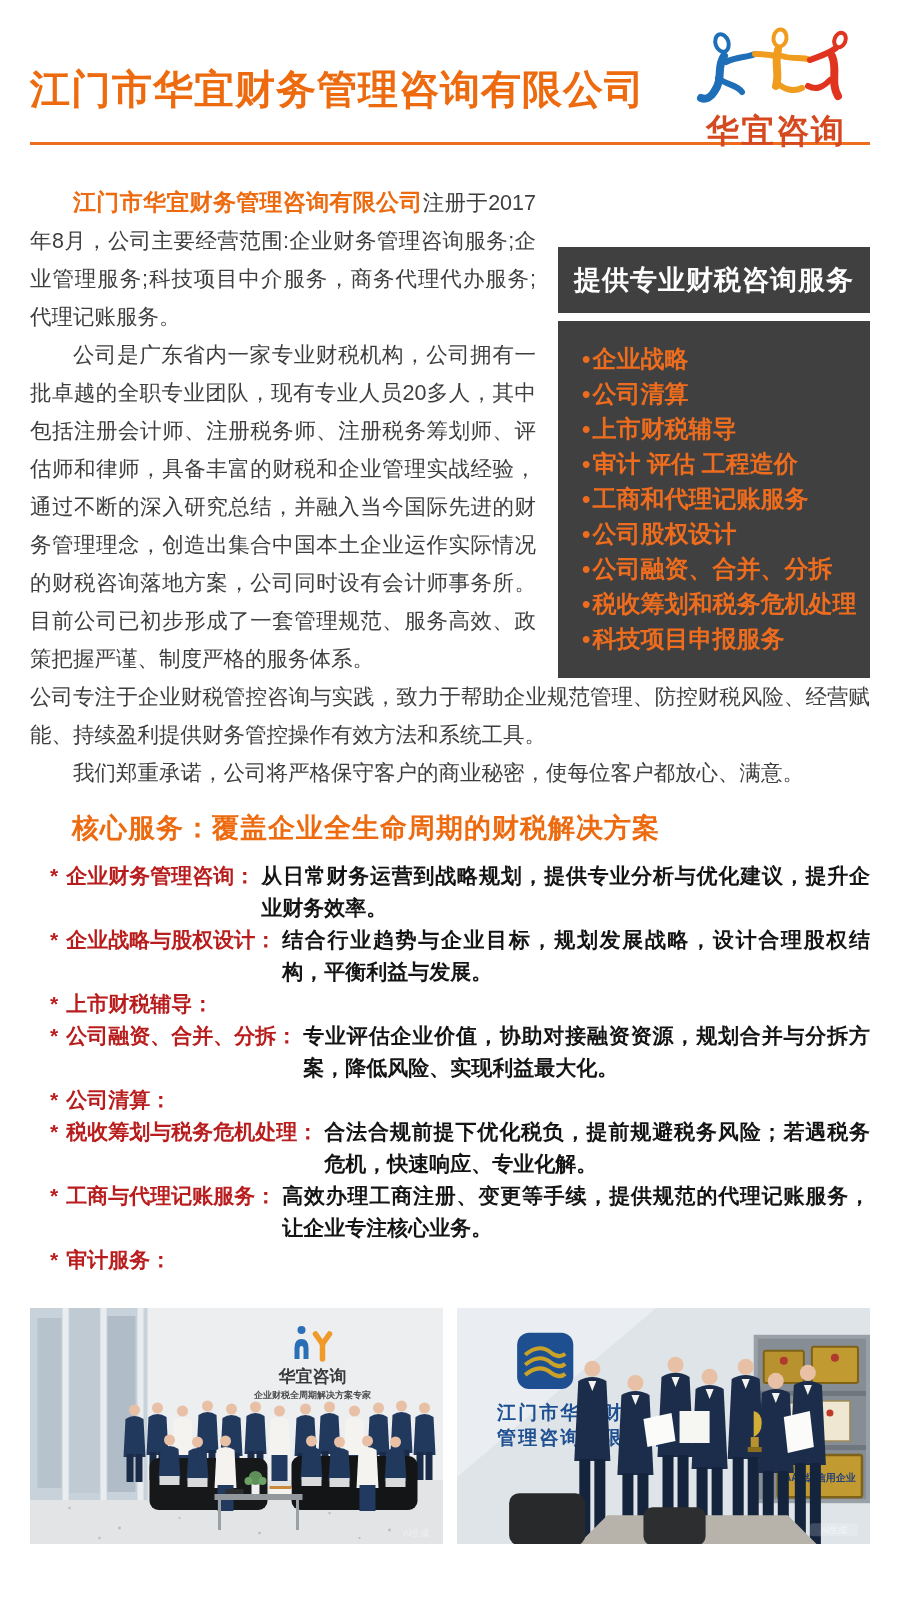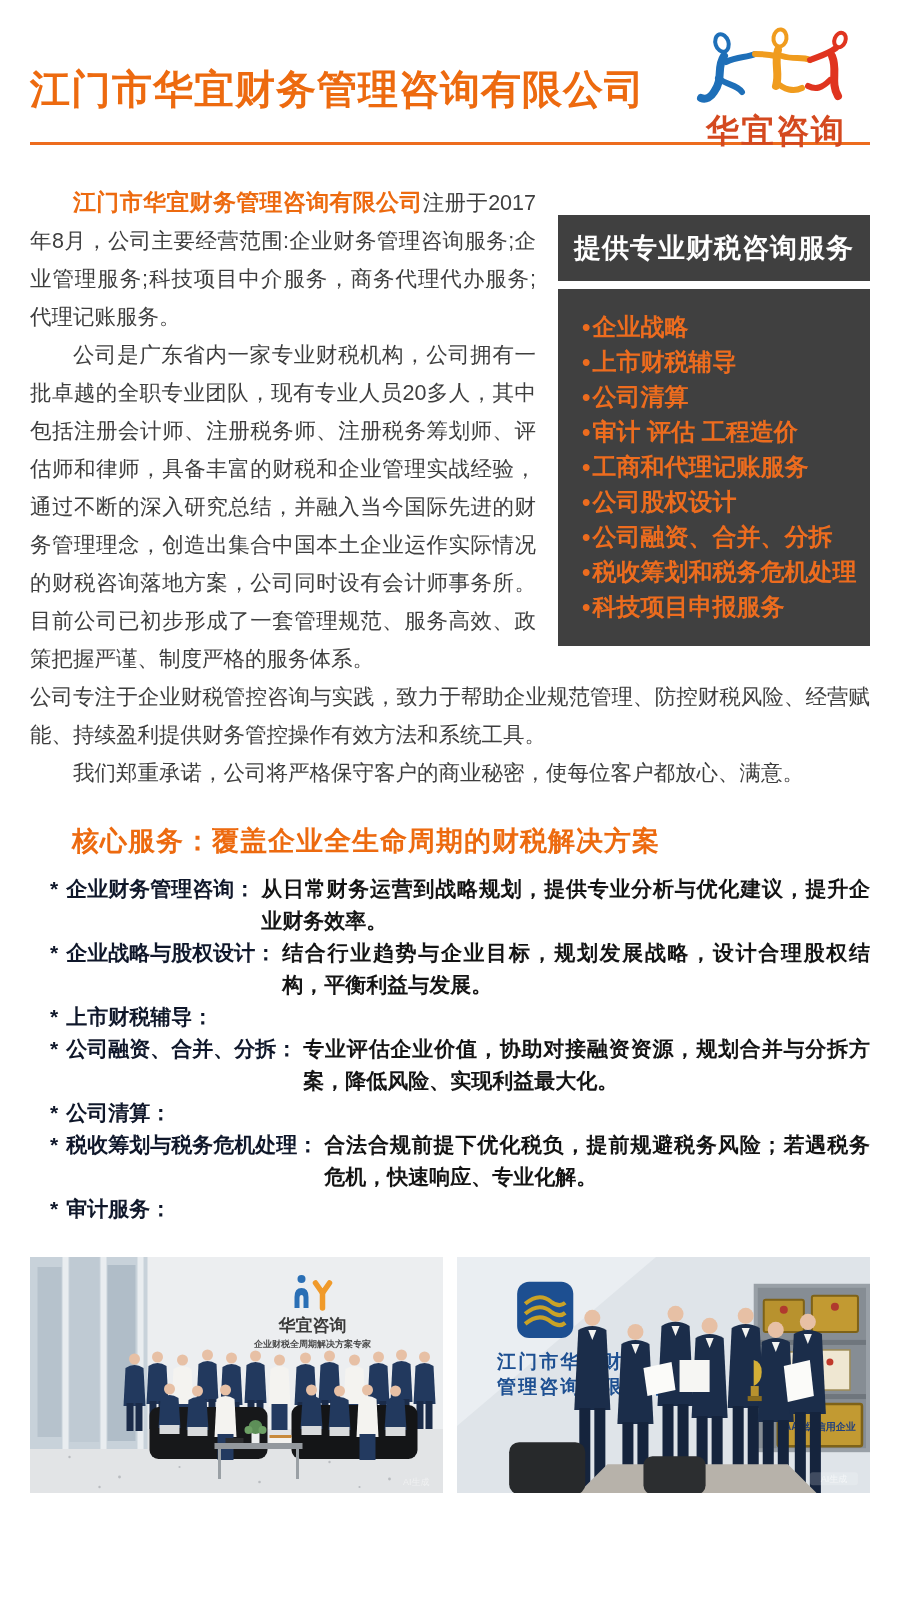--- a/index.html
+++ b/index.html
@@ -17,40 +17,40 @@
     font-size:40px; font-weight:bold; color:#ed6a0f;
     letter-spacing:1px; line-height:46px; white-space:nowrap;
   }
   .brand-logo {
     position:absolute; right:6px; top:-40px; width:176px; text-align:center;
   }
   .divider { border:0; border-top:3px solid #ed6c1e; margin-top:30px; }
 
   
   .intro { margin-top:38px; }
-  .intro-flex { display:flex; align-items:center; }
+  .intro-flex { display:flex; align-items:flex-end; }
   .intro-left { flex:1 1 auto; margin-right:22px; min-width:0; }
   .body-text { font-size:21.5px; line-height:38px; color:#3e3e3e; text-align:justify; }
   .indent { text-indent:2em; }
   .lead { font-weight:bold; color:#ed6a0f; font-size:23px; }
 
   .sidebar { width:312px; flex:0 0 312px; }
   .sidebar-title {
     background:#404040; color:#ffffff; font-size:27px; font-weight:bold;
     text-align:center; padding:15px 0; letter-spacing:1px; white-space:nowrap;
   }
   .sidebar-panel { background:#404040; margin-top:8px; padding:20px 6px 22px 24px; min-height:351px; }
   .sb-item { color:#ed6c1e; font-weight:bold; font-size:24px; line-height:35px; white-space:nowrap; }
   .sb-bullet { margin-right:2px; }
 
   
-  .core { margin-top:31px; }
+  .core { margin-top:18px; }
   .core-heading { color:#ed6a0f; font-size:27px; font-weight:bold; margin:0 0 14px 42px; letter-spacing:1px; }
   .svc { display:flex; font-weight:bold; font-size:21px; line-height:32px; padding-left:20px; }
-  .svc-label { color:#0f172a; white-space:nowrap; }
+  .svc-label { color:#b91c1c; white-space:nowrap; }
   .svc-marker { display:inline-block; margin-right:8px; }
   .svc-desc { color:#141414; flex:1 1 auto; margin-left:6px; text-align:justify; }
 
   
   .photos { display:flex; gap:14px; margin-top:32px; }
   .photo { flex:1 1 0; height:236px; overflow:hidden; background:#e7eaec; }
   .photo svg { display:block; width:100%; height:100%; }
 </style>
 </head>
 <body>
@@ -95,22 +95,22 @@
     <div class="intro-flex">
       <div class="intro-left">
         <p class="body-text indent"><span class="lead">江门市华宜财务管理咨询有限公司</span><span>注册于2017年8月，公司主要经营范围:企业财务管理咨询服务;企业管理服务;科技项目中介服务，商务代理代办服务;代理记账服务。</span></p>
         <p class="body-text indent">公司是广东省内一家专业财税机构，公司拥有一批卓越的全职专业团队，现有专业人员20多人，其中包括注册会计师、注册税务师、注册税务筹划师、评估师和律师，具备丰富的财税和企业管理实战经验，通过不断的深入研究总结，并融入当今国际先进的财务管理理念，创造出集合中国本土企业运作实际情况的财税咨询落地方案，公司同时设有会计师事务所。目前公司已初步形成了一套管理规范、服务高效、政策把握严谨、制度严格的服务体系。</p>
       </div>
 
       <div class="sidebar">
         <div class="sidebar-title">提供专业财税咨询服务</div>
         <div class="sidebar-panel">
           <div class="sb-item"><span class="sb-bullet">•</span><span>企业战略</span></div>
+          <div class="sb-item"><span class="sb-bullet">•</span><span>公司清算</span></div>
           <div class="sb-item"><span class="sb-bullet">•</span><span>上市财税辅导</span></div>
-          <div class="sb-item"><span class="sb-bullet">•</span><span>公司清算</span></div>
           <div class="sb-item"><span class="sb-bullet">•</span><span>审计 评估 工程造价</span></div>
           <div class="sb-item"><span class="sb-bullet">•</span><span>工商和代理记账服务</span></div>
           <div class="sb-item"><span class="sb-bullet">•</span><span>公司股权设计</span></div>
           <div class="sb-item"><span class="sb-bullet">•</span><span>公司融资、合并、分拆</span></div>
           <div class="sb-item"><span class="sb-bullet">•</span><span>税收筹划和税务危机处理</span></div>
           <div class="sb-item"><span class="sb-bullet">•</span><span>科技项目申报服务</span></div>
         </div>
       </div>
     </div>
 
@@ -135,20 +135,24 @@
     <div class="svc">
       <span class="svc-label"><span class="svc-marker">*</span><span>公司融资、合并、分拆：</span></span>
       <span class="svc-desc">专业评估企业价值，协助对接融资资源，规划合并与分拆方案，降低风险、实现利益最大化。</span>
     </div>
     <div class="svc">
       <span class="svc-label"><span class="svc-marker">*</span><span>公司清算：</span></span>
     </div>
     <div class="svc">
       <span class="svc-label"><span class="svc-marker">*</span><span>税收筹划与税务危机处理：</span></span>
       <span class="svc-desc">合法合规前提下优化税负，提前规避税务风险；若遇税务危机，快速响应、专业化解。</span>
+    </div>
+    <div class="svc">
+      <span class="svc-label"><span class="svc-marker">*</span><span>工商与代理记账服务：</span></span>
+      <span class="svc-desc">高效办理工商注册、变更等手续，提供规范的代理记账服务，让企业专注核心业务。</span>
     </div>
     <div class="svc">
       <span class="svc-label"><span class="svc-marker">*</span><span>审计服务：</span></span>
     </div>
   </div>
 
   <div class="photos">
 
     <div class="photo">
       <svg viewBox="0 0 414 236" preserveAspectRatio="xMidYMid slice">

